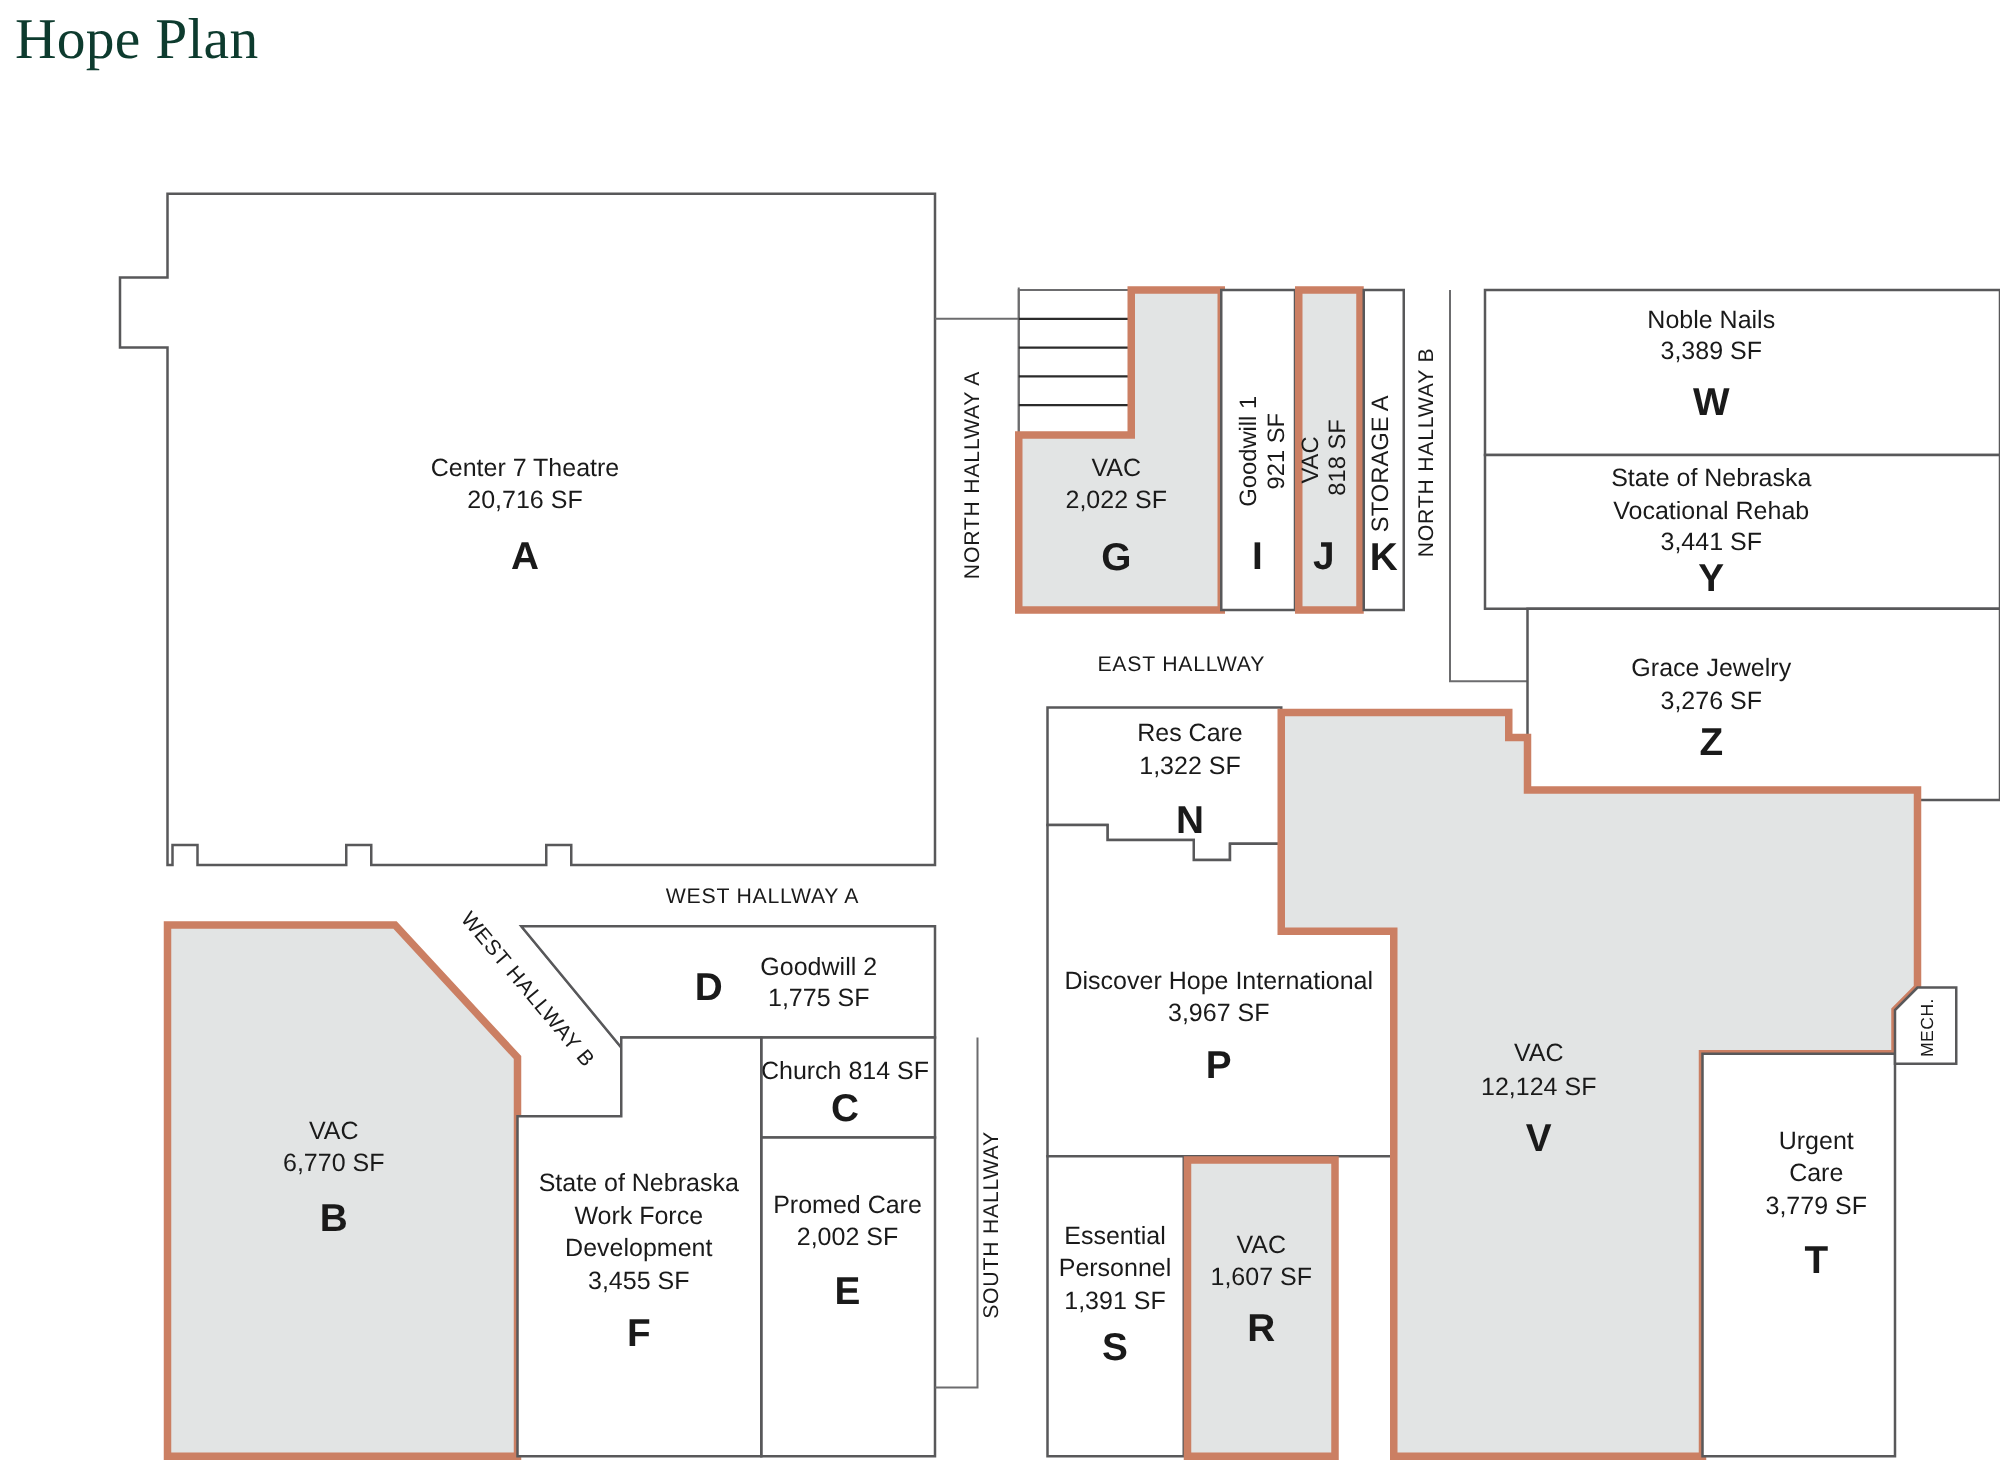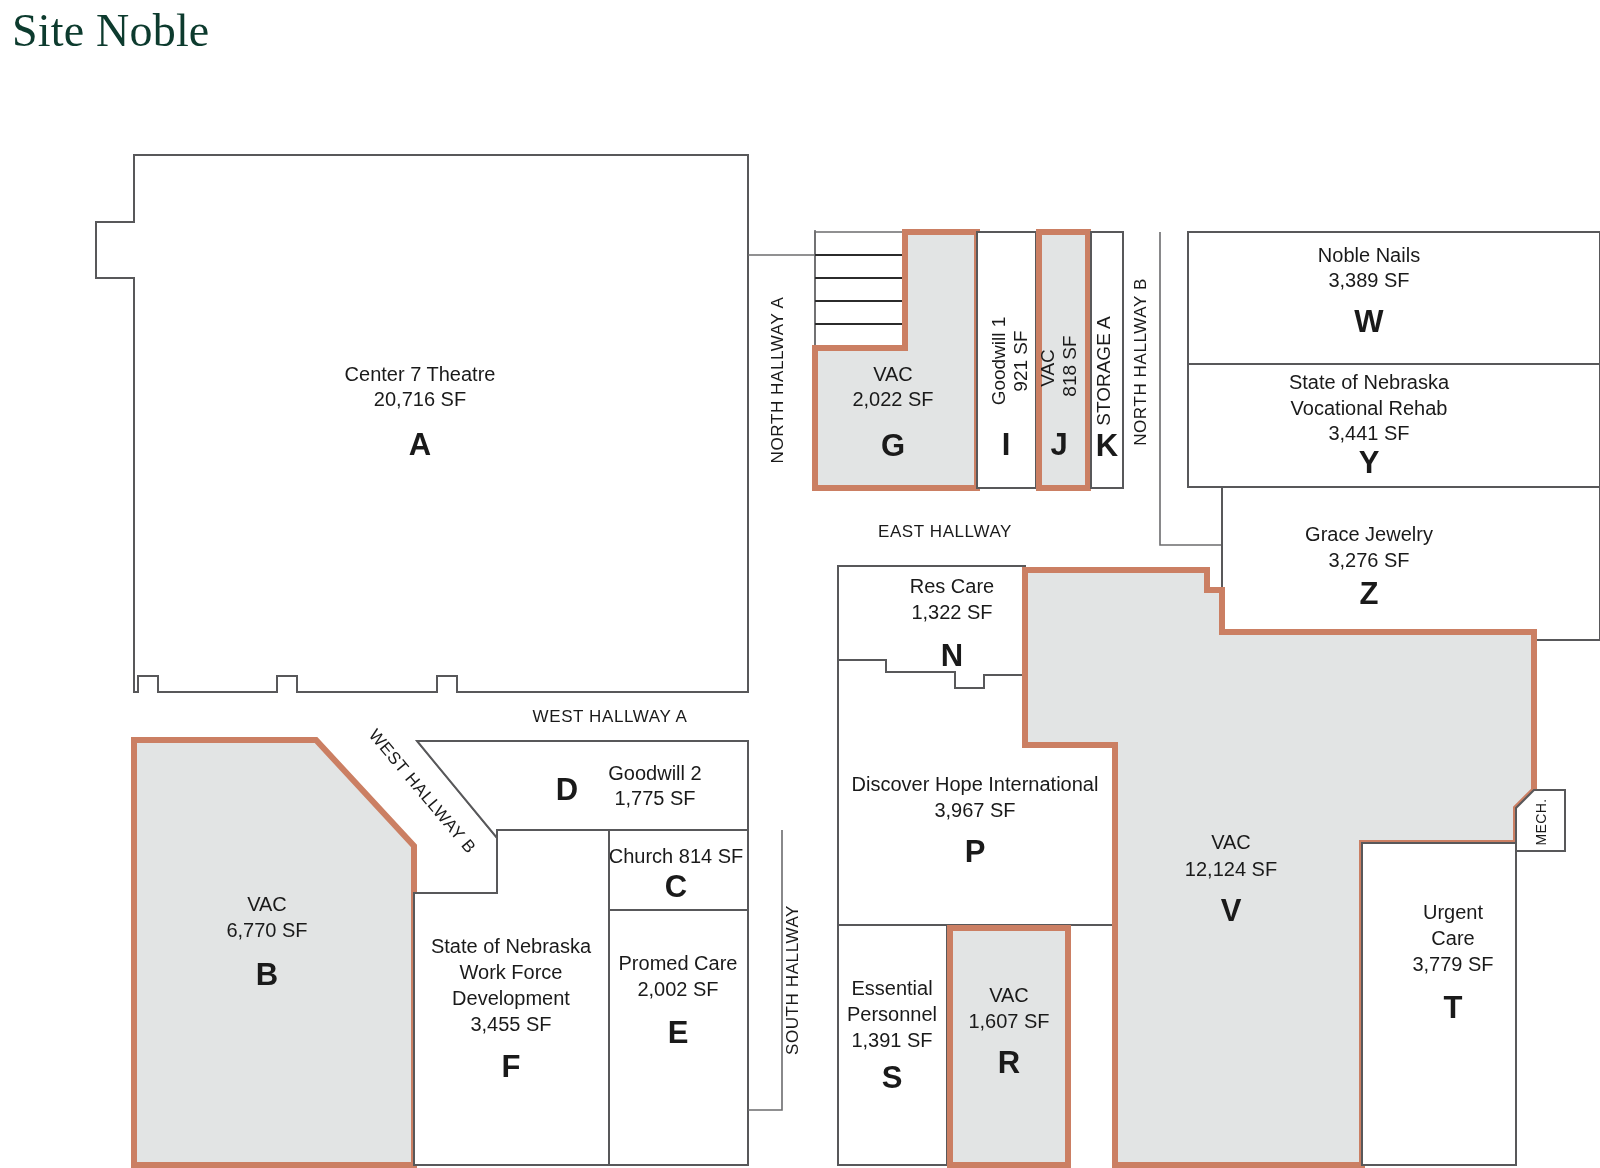--- a/index.html
+++ b/index.html
@@ -74,21 +74,21 @@
   }
   .t-mech {
     font-size: 14px;
     letter-spacing: 0.4px;
     text-anchor: middle;
   }
 </style>
 </head>
 <body>
 
-<div id="page-title">Site Noble</div>
+<div id="page-title">Hope Plan</div>
 
 <svg id="plan-svg" width="1600" height="1168" viewBox="0 0 1600 1168">
 
   <g>
     <path class="unit-fill-white" d="M 134,155 L 748,155 L 748,692 L 457,692 L 457,676 L 437,676 L 437,692
          L 297,692 L 297,676 L 277,676 L 277,692 L 158,692 L 158,676 L 138,676 L 138,692
          L 134,692 L 134,278 L 96,278 L 96,222 L 134,222 Z"></path>
     <text class="t-name" x="420" y="381">Center 7 Theatre</text>
     <text class="t-name" x="420" y="406">20,716 SF</text>
     <text class="t-letter" x="420" y="455">A</text>

